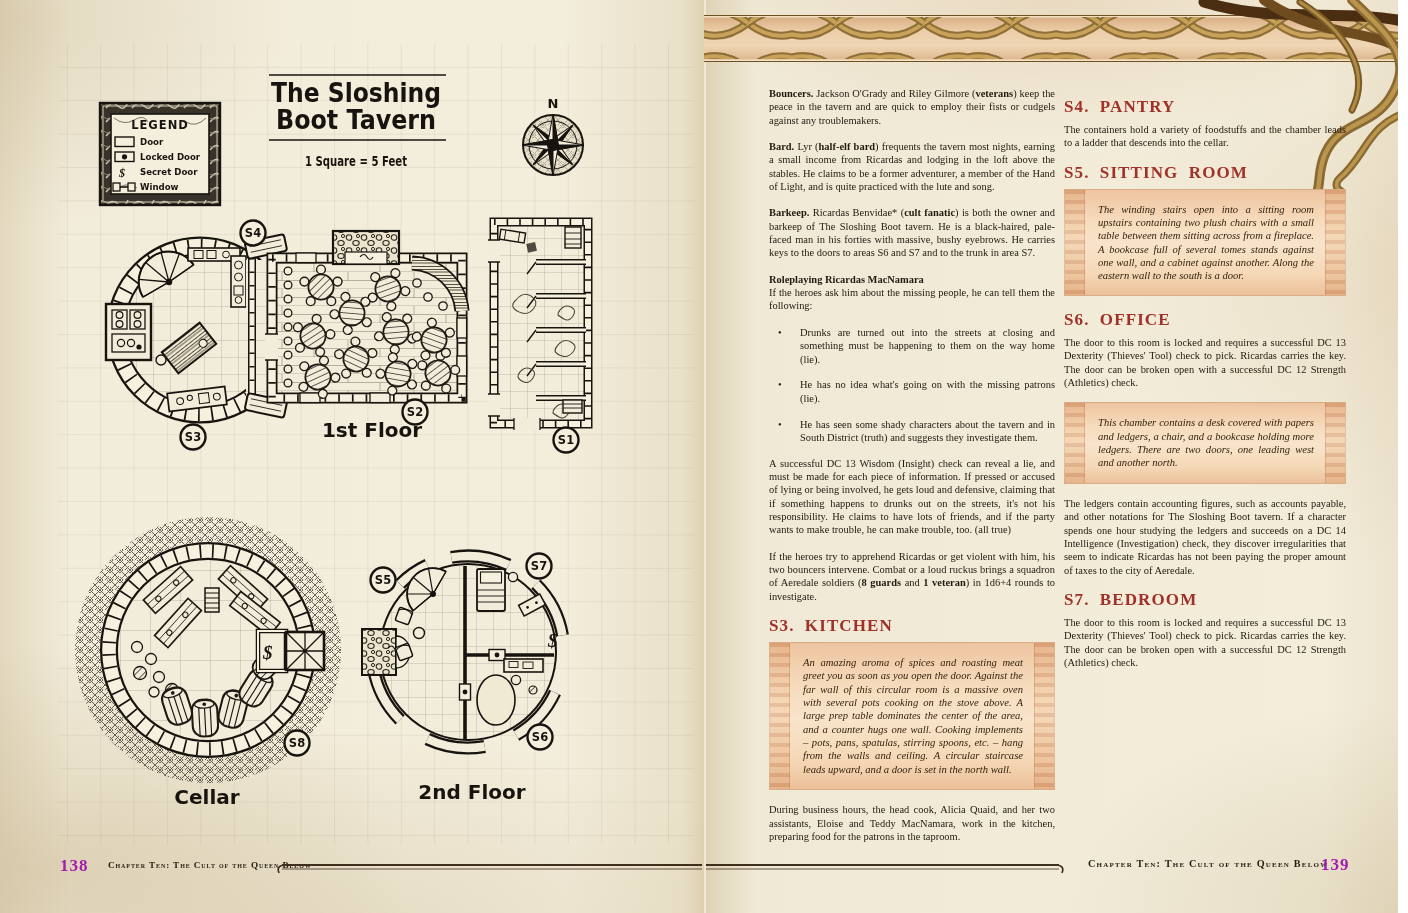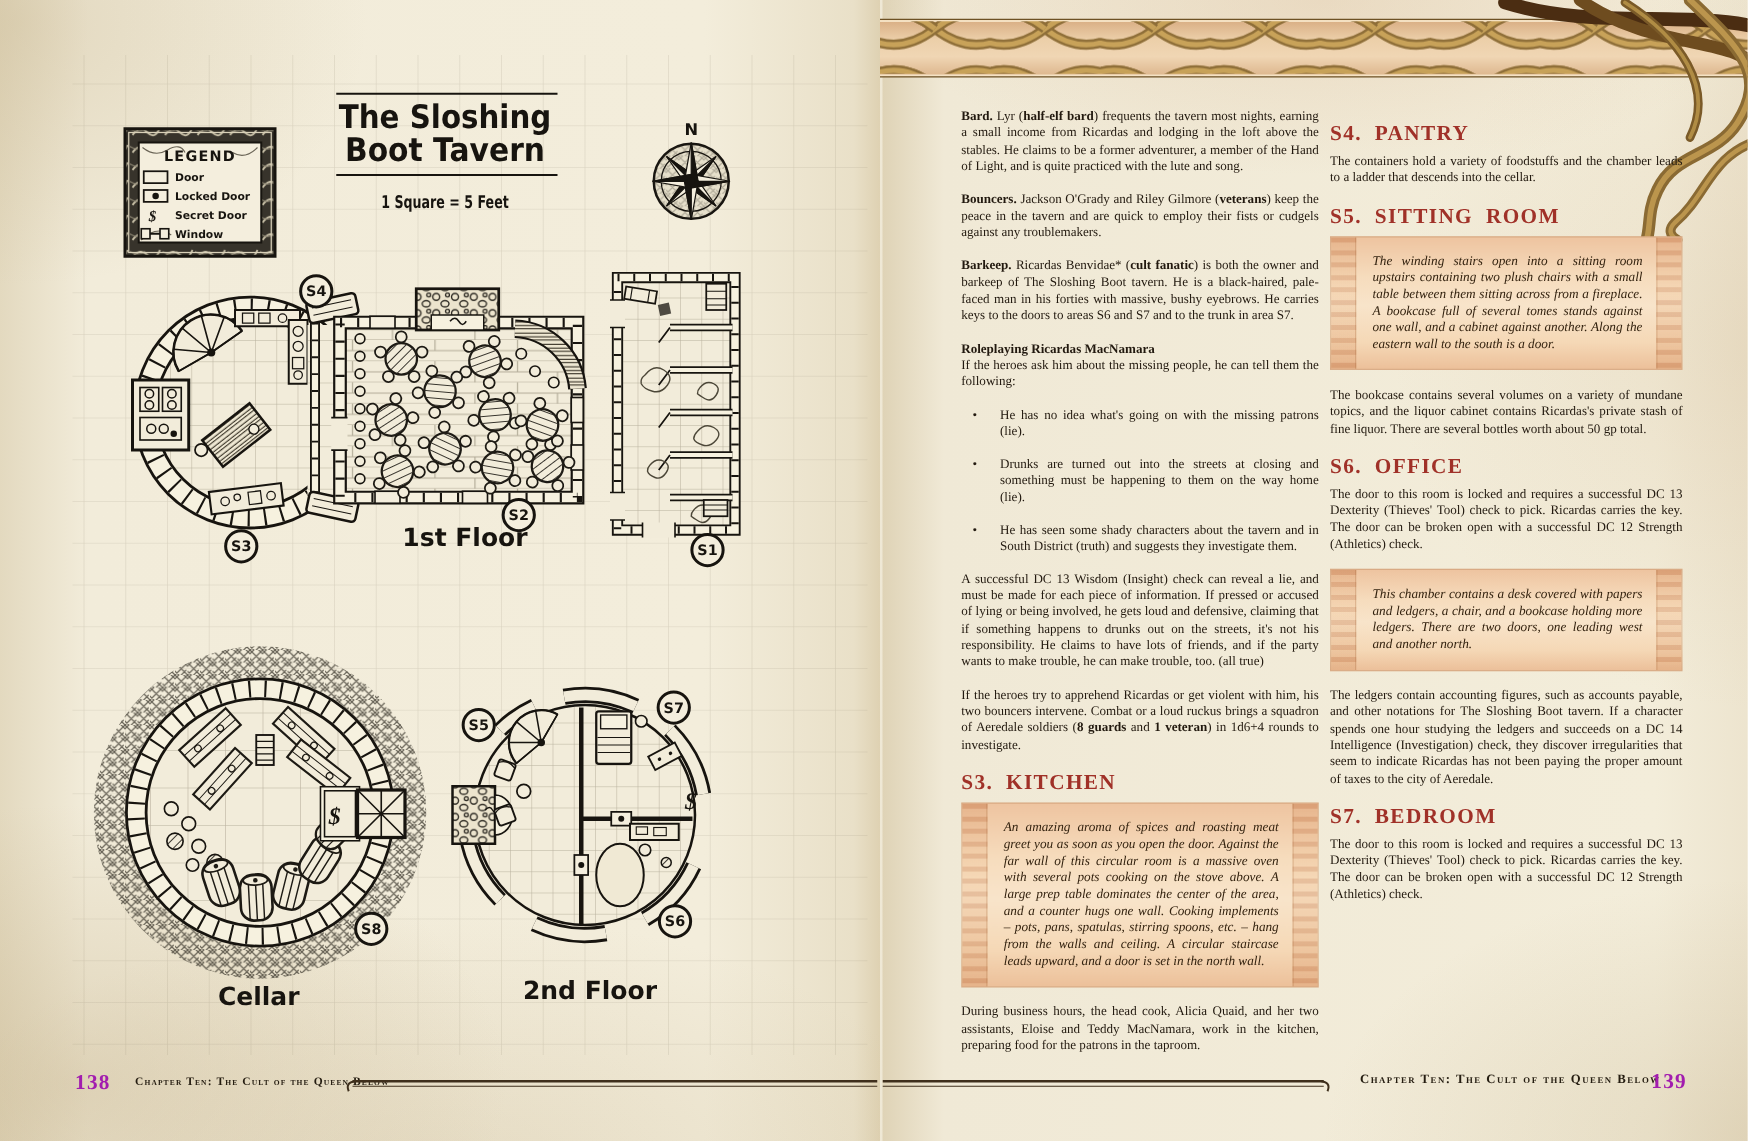--- a/index.html
+++ b/index.html
@@ -473,41 +473,40 @@
         <text x="540" y="741.2">S6</text>
     </g>
     <g font-family="DejaVu Sans, sans-serif" font-weight="bold" fill="#17140f" text-anchor="middle">
       <text x="372" y="437" font-size="20">1st Floor</text>
       <text x="207" y="804" font-size="20">Cellar</text>
       <text x="472" y="799" font-size="20">2nd Floor</text>
     </g>
   </svg>
 
   <div class="col col1">
+    <p><span style="font-weight: bold;">Bouncers. </span><span>Jackson O'Grady and Riley Gilmore (</span><span style="font-weight: bold;">veterans</span><span>) keep the peace in the tavern and are quick to employ their fists or cudgels against any troublemakers.</span></p>
     <p><span style="font-weight: bold;">Bard. </span><span>Lyr (</span><span style="font-weight: bold;">half-elf bard</span><span>) frequents the tavern most nights, earning a small income from Ricardas and lodging in the loft above the stables. He claims to be a former adventurer, a member of the Hand of Light, and is quite practiced with the lute and song.</span></p>
-    <p><span style="font-weight: bold;">Bouncers. </span><span>Jackson O'Grady and Riley Gilmore (</span><span style="font-weight: bold;">veterans</span><span>) keep the peace in the tavern and are quick to employ their fists or cudgels against any troublemakers.</span></p>
     <p><span style="font-weight: bold;">Barkeep. </span><span>Ricardas Benvidae* (</span><span style="font-weight: bold;">cult fanatic</span><span>) is both the owner and barkeep of The Sloshing Boot tavern. He is a black-haired, pale-faced man in his forties with massive, bushy eyebrows. He carries keys to the doors to areas S6 and S7 and to the trunk in area S7.</span></p>
     <p class="subhead">Roleplaying Ricardas MacNamara</p>
     <p>If the heroes ask him about the missing people, he can tell them the following:</p>
+    <div class="bullet">Drunks are turned out into the streets at closing and something must be happening to them on the way home (lie).</div>
     <div class="bullet">He has no idea what's going on with the missing patrons (lie).</div>
-    <div class="bullet">Drunks are turned out into the streets at closing and something must be happening to them on the way home (lie).</div>
     <div class="bullet">He has seen some shady characters about the tavern and in South District (truth) and suggests they investigate them.</div>
     <p>A successful DC 13 Wisdom (Insight) check can reveal a lie, and must be made for each piece of information. If pressed or accused of lying or being involved, he gets loud and defensive, claiming that if something happens to drunks out on the streets, it's not his responsibility. He claims to have lots of friends, and if the party wants to make trouble, he can make trouble, too. (all true)</p>
     <p><span>If the heroes try to apprehend Ricardas or get violent with him, his two bouncers intervene. Combat or a loud ruckus brings a squadron of Aeredale soldiers (</span><span style="font-weight: bold;">8 guards</span><span> and </span><span style="font-weight: bold;">1 veteran</span><span>) in 1d6+4 rounds to investigate.</span></p>
     <div class="sec-heading">S3. KITCHEN</div>
     <div class="readaloud">An amazing aroma of spices and roasting meat greet you as soon as you open the door. Against the far wall of this circular room is a massive oven with several pots cooking on the stove above. A large prep table dominates the center of the area, and a counter hugs one wall. Cooking implements – pots, pans, spatulas, stirring spoons, etc. – hang from the walls and ceiling. A circular staircase leads upward, and a door is set in the north wall.</div>
     <p>During business hours, the head cook, Alicia Quaid, and her two assistants, Eloise and Teddy MacNamara, work in the kitchen, preparing food for the patrons in the taproom.</p>
   </div>
 
   <div class="col col2">
     <div class="sec-heading" style="margin-top:10px;">S4. PANTRY</div>
     <p>The containers hold a variety of foodstuffs and the chamber leads to a ladder that descends into the cellar.</p>
     <div class="sec-heading">S5. SITTING ROOM</div>
     <div class="readaloud">The winding stairs open into a sitting room upstairs containing two plush chairs with a small table between them sitting across from a fireplace. A bookcase full of several tomes stands against one wall, and a cabinet against another. Along the eastern wall to the south is a door.</div>
-    <p>The bookcase contains several volumes on a variety of mundane topics, and the liquor cabinet contains Ricardas's private stash of fine liquor. There are several bottles worth about 50 gp total.</p>
     <div class="sec-heading">S6. OFFICE</div>
     <p>The door to this room is locked and requires a successful DC 13 Dexterity (Thieves' Tool) check to pick. Ricardas carries the key. The door can be broken open with a successful DC 12 Strength (Athletics) check.</p>
     <div class="readaloud">This chamber contains a desk covered with papers and ledgers, a chair, and a bookcase holding more ledgers. There are two doors, one leading west and another north.</div>
     <p>The ledgers contain accounting figures, such as accounts payable, and other notations for The Sloshing Boot tavern. If a character spends one hour studying the ledgers and succeeds on a DC 14 Intelligence (Investigation) check, they discover irregularities that seem to indicate Ricardas has not been paying the proper amount of taxes to the city of Aeredale.</p>
     <div class="sec-heading">S7. BEDROOM</div>
     <p>The door to this room is locked and requires a successful DC 13 Dexterity (Thieves' Tool) check to pick. Ricardas carries the key. The door can be broken open with a successful DC 12 Strength (Athletics) check.</p>
   </div>
 
   <div class="pagenum" style="left:60px;top:856px;">138</div>
   <div class="chapter chapter-l">Chapter Ten: The Cult of the Queen Below</div>

